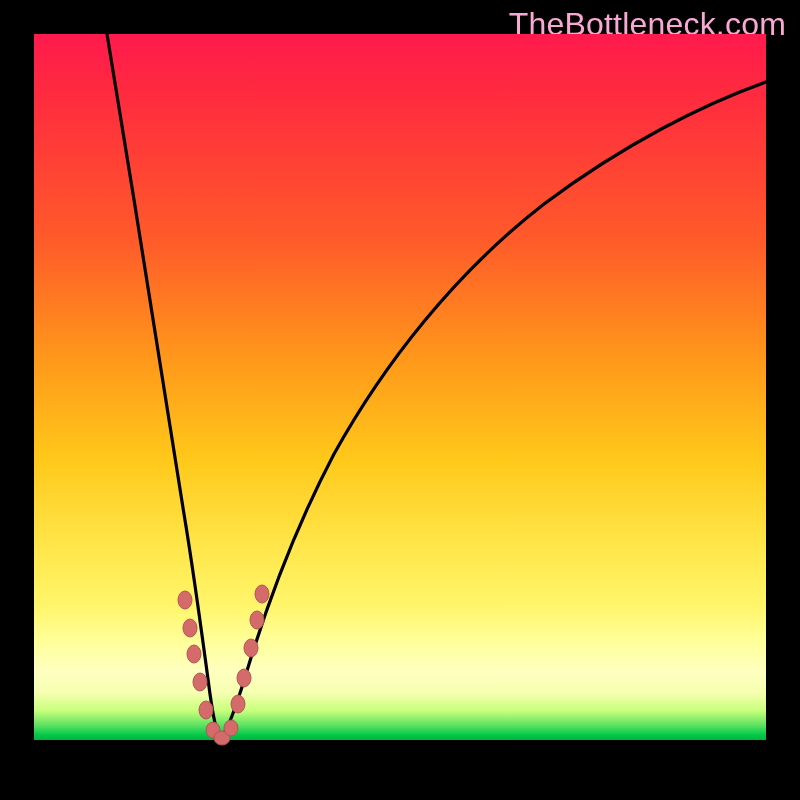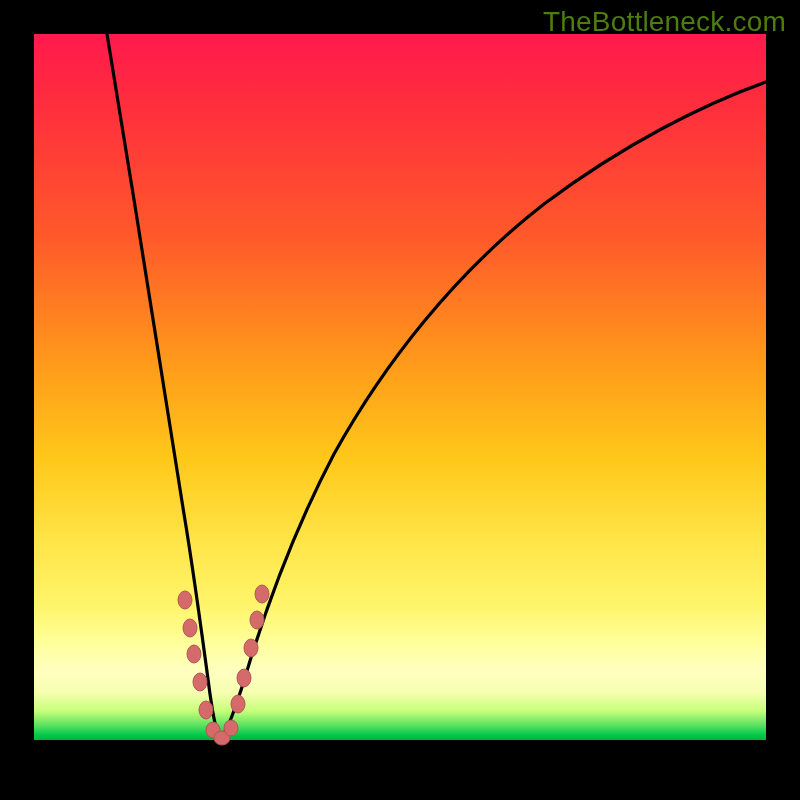--- a/index.html
+++ b/index.html
@@ -43,22 +43,22 @@
       #00c84a 95.8%,
       #00b43a 96.5%,
       #000000 96.5%,
       #000000 100%
     );
   }
   .watermark {
     position: absolute;
     top: 6px;
     right: 14px;
-    color: #4d7c0f;
-    font-size: 28px;
+    color: #f9a8d4;
+    font-size: 32px;
     font-weight: 500;
     letter-spacing: 0.2px;
     user-select: none;
   }
   svg.curves {
     position: absolute;
     left: 0;
     top: 0;
     width: 732px;
     height: 732px;

